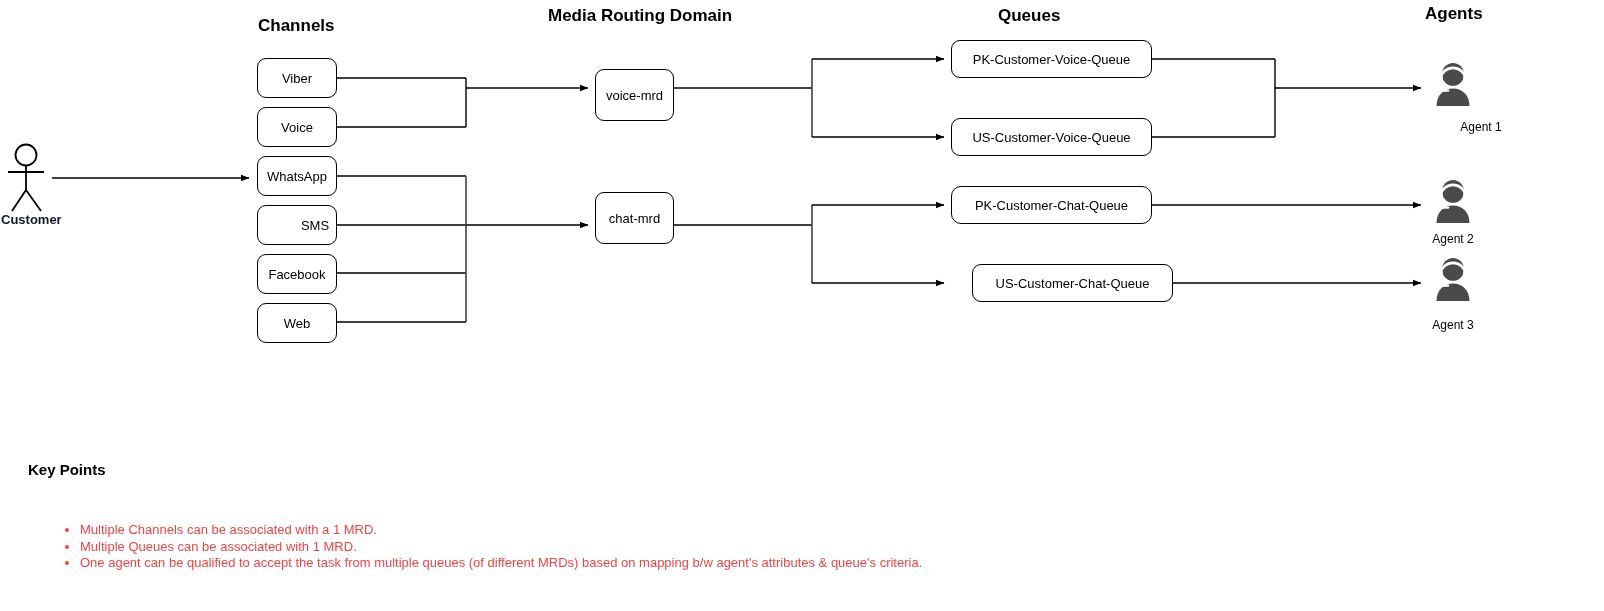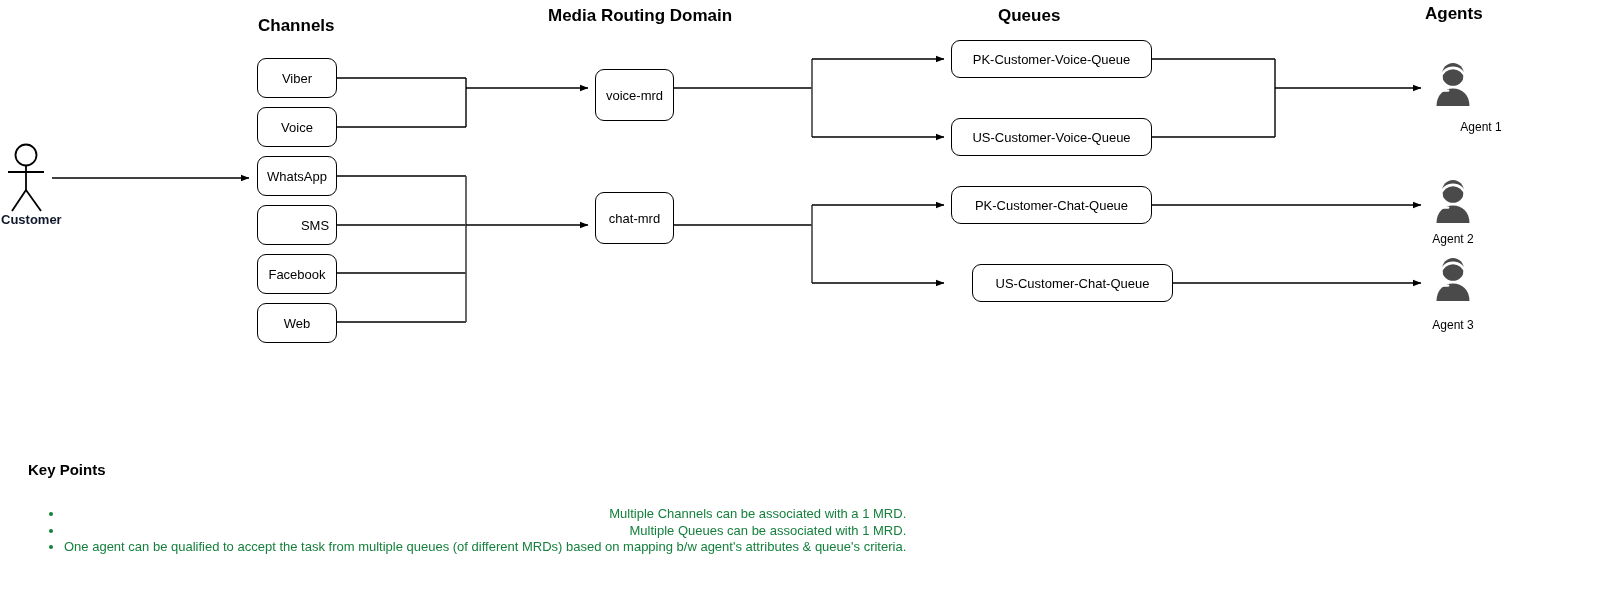--- a/index.html
+++ b/index.html
@@ -30,22 +30,22 @@
   }
   .agent-label{
     position:absolute;font-size:12px;color:#000;white-space:nowrap;text-align:center;
   }
   .agent-icon{position:absolute;width:50px;height:48px;}
 
   .keypoints-title{
     position:absolute;left:28px;top:461px;font-size:15px;font-weight:bold;color:#000000;
   }
   .keypoints{
-    position:absolute;left:40px;top:506px;margin:0;padding-left:24px;
-    font-size:13px;line-height:16.5px;color:#15803d;text-align:right;
+    position:absolute;left:40px;top:506px;margin:16px;padding-left:24px;
+    font-size:13px;line-height:16.5px;color:#ef4444;
   }
   .keypoints li{margin:0;padding:0;}
 </style>
 </head>
 <body>
 
 <div class="canvas">
 
   <svg class="wires" xmlns="http://www.w3.org/2000/svg">
     <defs>

